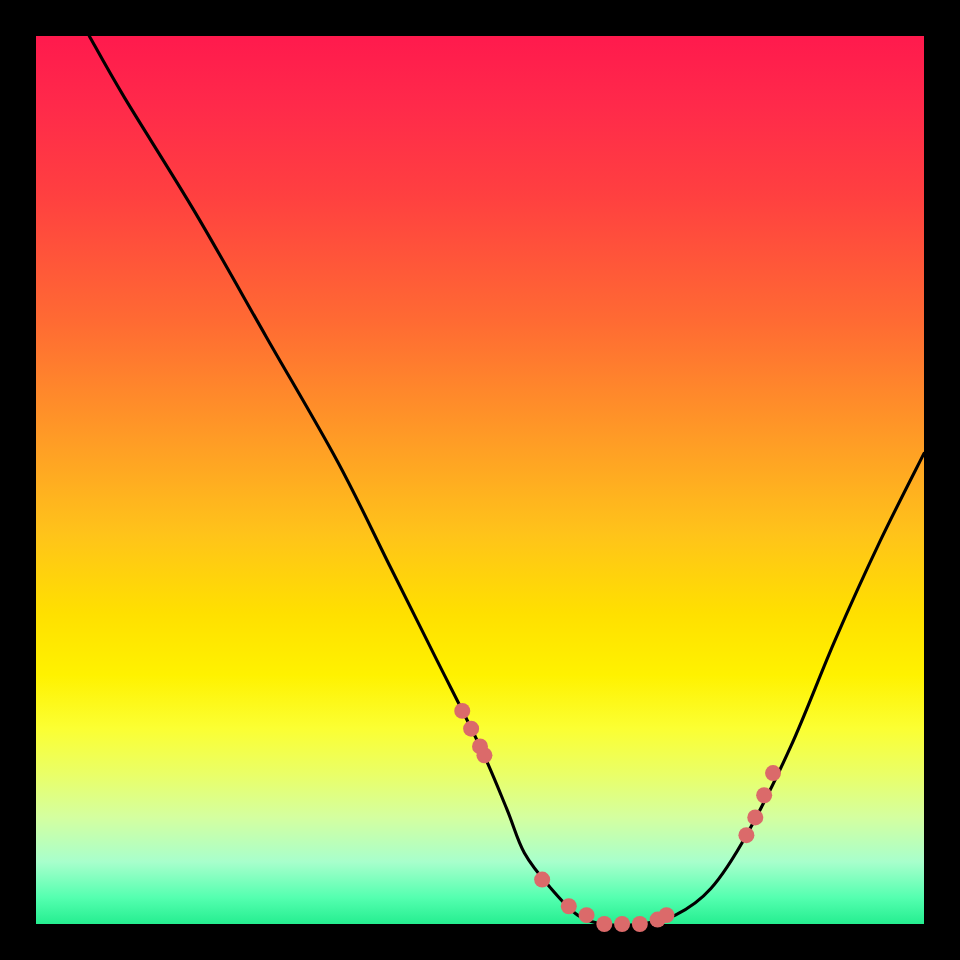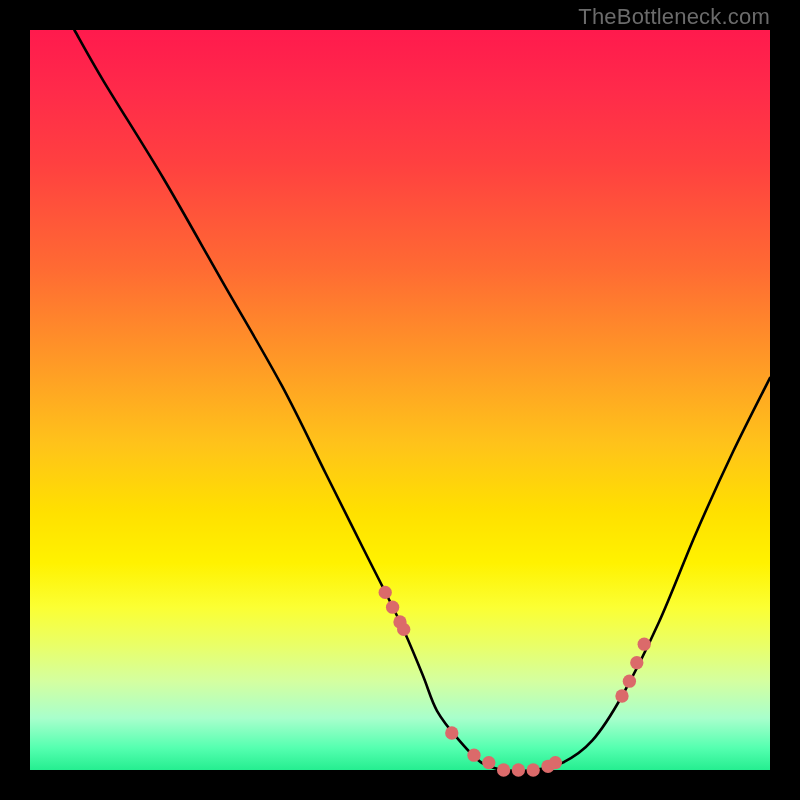--- a/index.html
+++ b/index.html
@@ -52,21 +52,20 @@
     color: #6b6b6b;
     font-size: 22px;
     font-weight: 500;
     letter-spacing: 0.2px;
   }
 </style>
 </head>
 <body>
 
 <div class="stage">
-  <div class="watermark">TheBottleneck.com</div>
   <div class="plot">
     <svg class="curve" viewBox="0 0 100 100" preserveAspectRatio="none">
       <path id="curve-path" fill="none" stroke="#000" stroke-width="0.35" stroke-linecap="round" stroke-linejoin="round" d="M 6 0 C 6.666666666666667 1.1666666666666667, 8 3.6666666666666665, 10 7 C 12 10.333333333333334, 15.333333333333334 15.5, 18 20 C 20.666666666666668 24.5, 23.333333333333332 29.333333333333332, 26 34 C 28.666666666666668 38.666666666666664, 31.666666666666668 43.666666666666664, 34 48 C 36.333333333333336 52.333333333333336, 38.166666666666664 56.333333333333336, 40 60 C 41.833333333333336 63.666666666666664, 43.333333333333336 66.66666666666667, 45 70 C 46.666666666666664 73.33333333333333, 48.666666666666664 77.16666666666667, 50 80 C 51.333333333333336 82.83333333333333, 52.166666666666664 85, 53 87 C 53.833333333333336 89, 54.166666666666664 90.5, 55 92 C 55.833333333333336 93.5, 57 94.83333333333333, 58 96 C 59 97.16666666666667, 60 98.33333333333333, 61 99 C 62 99.66666666666667, 62.833333333333336 99.83333333333333, 64 100 C 65.16666666666667 100.16666666666667, 66.66666666666667 100.16666666666667, 68 100 C 69.33333333333333 99.83333333333333, 70.66666666666667 99.66666666666667, 72 99 C 73.33333333333333 98.33333333333333, 74.66666666666667 97.5, 76 96 C 77.33333333333333 94.5, 78.5 92.66666666666667, 80 90 C 81.5 87.33333333333333, 83.33333333333333 83.66666666666667, 85 80 C 86.66666666666667 76.33333333333333, 88.33333333333333 71.83333333333333, 90 68 C 91.66666666666667 64.16666666666667, 93.33333333333333 60.5, 95 57 C 96.66666666666667 53.5, 99.16666666666667 48.666666666666664, 100 47"></path>
       <g id="markers">
           <circle cx="48" cy="76" r="0.9" fill="#db6a6a"></circle>
           <circle cx="49" cy="78" r="0.9" fill="#db6a6a"></circle>
           <circle cx="50" cy="80" r="0.9" fill="#db6a6a"></circle>
           <circle cx="50.5" cy="81" r="0.9" fill="#db6a6a"></circle>
           <circle cx="57" cy="95" r="0.9" fill="#db6a6a"></circle>
           <circle cx="60" cy="98" r="0.9" fill="#db6a6a"></circle>

